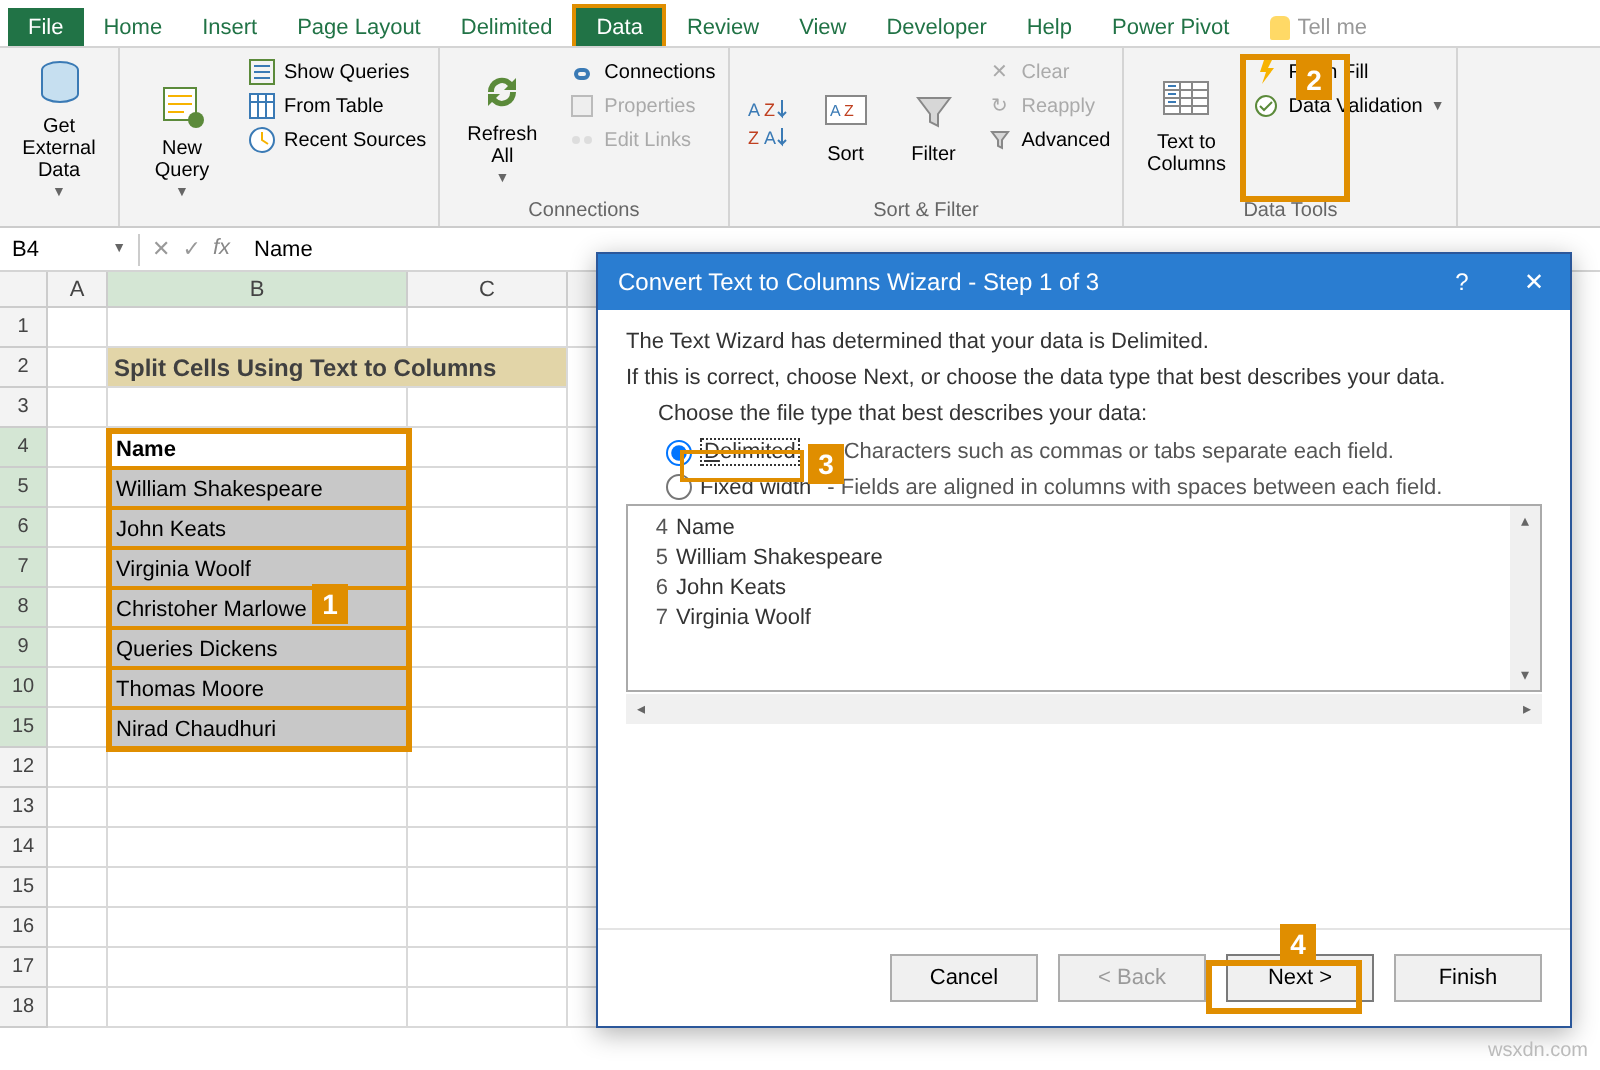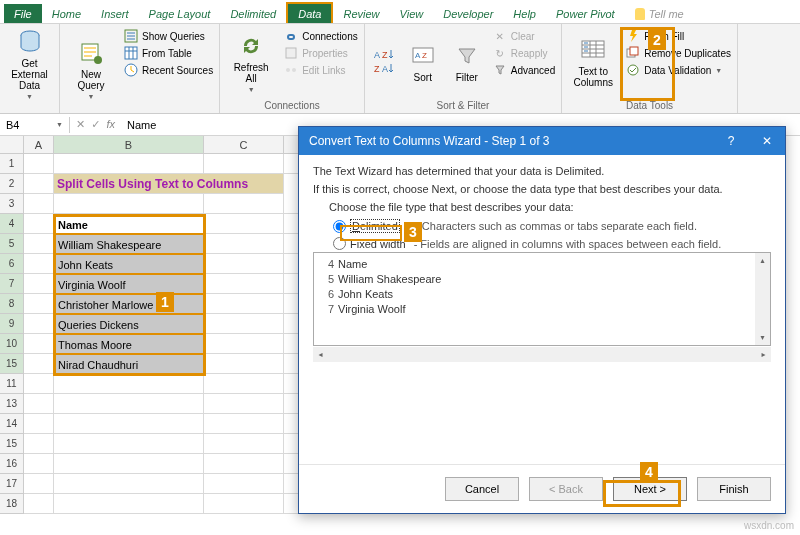--- a/index.html
+++ b/index.html
@@ -1,20 +1,20 @@
 <!DOCTYPE html>
 <html><head>
 <meta charset="utf-8">
 <style>
 * { box-sizing: border-box; margin: 0; padding: 0; font-family: "Segoe UI", Tahoma, sans-serif; }
 body { width: 800px; height: 535px; background: #fff; overflow: hidden; position: relative; font-size: 11px; }
 
 
 .tabs { display: flex; align-items: flex-end; height: 24px; background: #fff; border-bottom: 1px solid #d4d4d4; padding-left: 4px; }
-.tab { padding: 4px 10px 3px; color: #217346; cursor: pointer; font-size: 11px; font-style: italic; }
+.tab { padding: 4px 10px 3px; color: #217346; cursor: pointer; font-size: 11px; }
 .tab.active { background: #217346; color: #fff; }
 .tab.data { border: 2px solid #e08e00; border-bottom: none; }
 .tellme { color: #999; display:flex; align-items:center; gap:4px; }
 .lightbulb { width:10px;height:12px;background:#ffd966;border-radius:3px 3px 1px 1px;display:inline-block; }
 
 
 .ribbon { display: flex; height: 90px; background: #f3f3f3; border-bottom: 1px solid #ccc; }
 .group { border-right: 1px solid #d4d4d4; display: flex; flex-direction: column; justify-content: space-between; padding: 2px 4px 0; }
 .group-body { display: flex; gap: 4px; flex: 1; }
 .group-label { text-align: center; font-size: 10px; color: #666; padding: 2px 0; }
@@ -44,21 +44,21 @@
 .grid { position:relative; }
 .col-headers { display:flex; }
 .corner { width:24px; height:18px; border:1px solid #ccc; background:#f3f3f3; border-left:none; border-top:none; }
 .ch { border:1px solid #ccc; border-left:none; border-top:none; background:#f3f3f3; text-align:center; font-size:11px; height:18px; line-height:18px; color:#444; }
 .ch.active { background:#d4e6d4; }
 .row { display:flex; }
 .rh { width:24px; border:1px solid #ccc; border-left:none; border-top:none; background:#f3f3f3; text-align:center; font-size:10px; height:20px; line-height:20px; color:#444; }
 .rh.active { background:#d4e6d4; }
 .cell { border:1px solid #d9d9d9; border-left:none; border-top:none; height:20px; padding:0 3px; font-size:11px; line-height:20px; overflow:hidden; white-space:nowrap; }
 
-.title-cell { background:#e2d5a8; font-weight:bold; color:#a21caf; font-size:12px; }
+.title-cell { background:#e2d5a8; font-weight:bold; color:#404040; font-size:12px; }
 .header-cell { font-weight:bold; border:1px solid #e08e00 !important; }
 .data-cell { border:1px solid #e08e00 !important; background:#ececec; }
 .sel { background:#c8c8c8; }
 
 
 .dialog { position:absolute; left:298px; top:126px; width:488px; height:388px; background:#fff; border:1px solid #2b579a; box-shadow:0 3px 12px rgba(0,0,0,.3); display:flex; flex-direction:column; }
 .dlg-title { background:#2a7dd1; color:#fff; display:flex; align-items:center; justify-content:space-between; height:28px; padding-left:10px; font-size:12px; }
 .dlg-title-right { display:flex; }
 .dlg-tbtn { width:36px; height:28px; display:flex; align-items:center; justify-content:center; cursor:pointer; color:#fff; }
 .dlg-body { padding:10px 14px; font-size:11px; color:#333; flex:1; display:flex; flex-direction:column; }
@@ -288,29 +288,20 @@
             <span class="mi-ico">
               <svg width="14" height="14">
                 <path d="M6 1 4 7h3l-2 6 6-8H8l2-4z" fill="#f7b300"></path>
               </svg>
             </span>
             <span>Flash Fill</span>
           </div>
         <div class="mini-item">
             <span class="mi-ico">
               <svg width="14" height="14">
-                <rect x="1" y="3" width="8" height="8" fill="#fff" stroke="#888"></rect>
-                <rect x="4" y="1" width="8" height="8" fill="#fff" stroke="#c04020"></rect>
-              </svg>
-            </span>
-            <span>Remove Duplicates</span>
-          </div>
-        <div class="mini-item">
-            <span class="mi-ico">
-              <svg width="14" height="14">
                 <circle cx="7" cy="7" r="5" fill="#fff" stroke="#5b8a3a"></circle>
                 <path d="M4 7l2 2 4-4" stroke="#5b8a3a" fill="none"></path>
               </svg>
             </span>
             <span>Data Validation</span>
             <span class="drop-arrow">▼</span>
           </div>
       </div>
     </div>
     <div class="group-label">Data Tools</div>
@@ -410,21 +401,21 @@
       <div class="cell" style="width:80px"></div>
     </div>
   <div class="row">
       <div class="rh active">15</div>
       <div class="cell" style="width:30px"></div>
       <div class="cell data-cell sel" style="width:150px">Nirad Chaudhuri</div>
       <div class="cell" style="width:80px"></div>
       <div class="cell" style="width:80px"></div>
     </div>
   <div class="row">
-      <div class="rh">11</div>
+      <div class="rh">12</div>
       <div class="cell" style="width:30px"></div>
       <div class="cell" style="width:150px"></div>
       <div class="cell" style="width:80px"></div>
       <div class="cell" style="width:80px"></div>
     </div>
   <div class="row">
       <div class="rh">13</div>
       <div class="cell" style="width:30px"></div>
       <div class="cell" style="width:150px"></div>
       <div class="cell" style="width:80px"></div>

